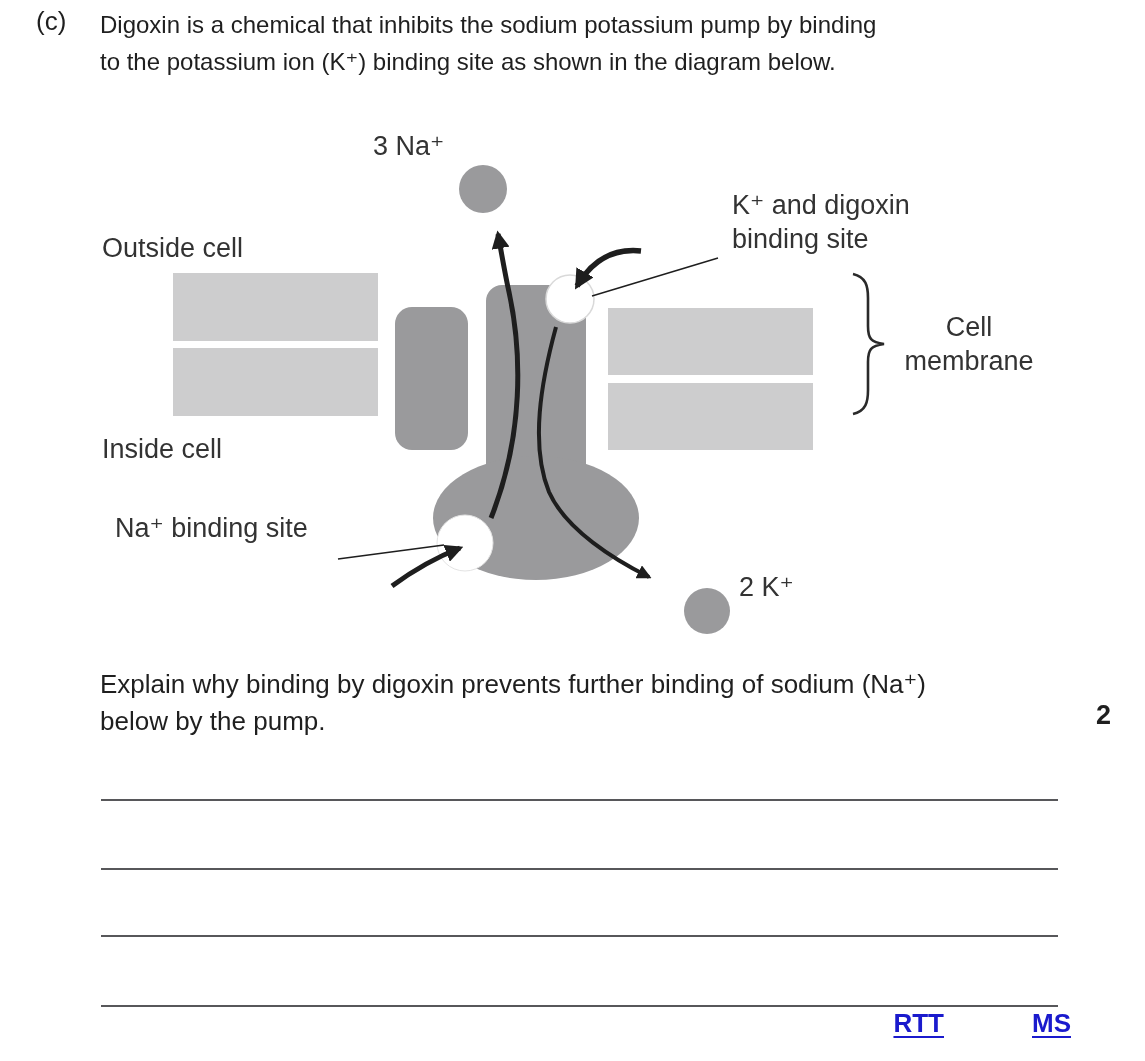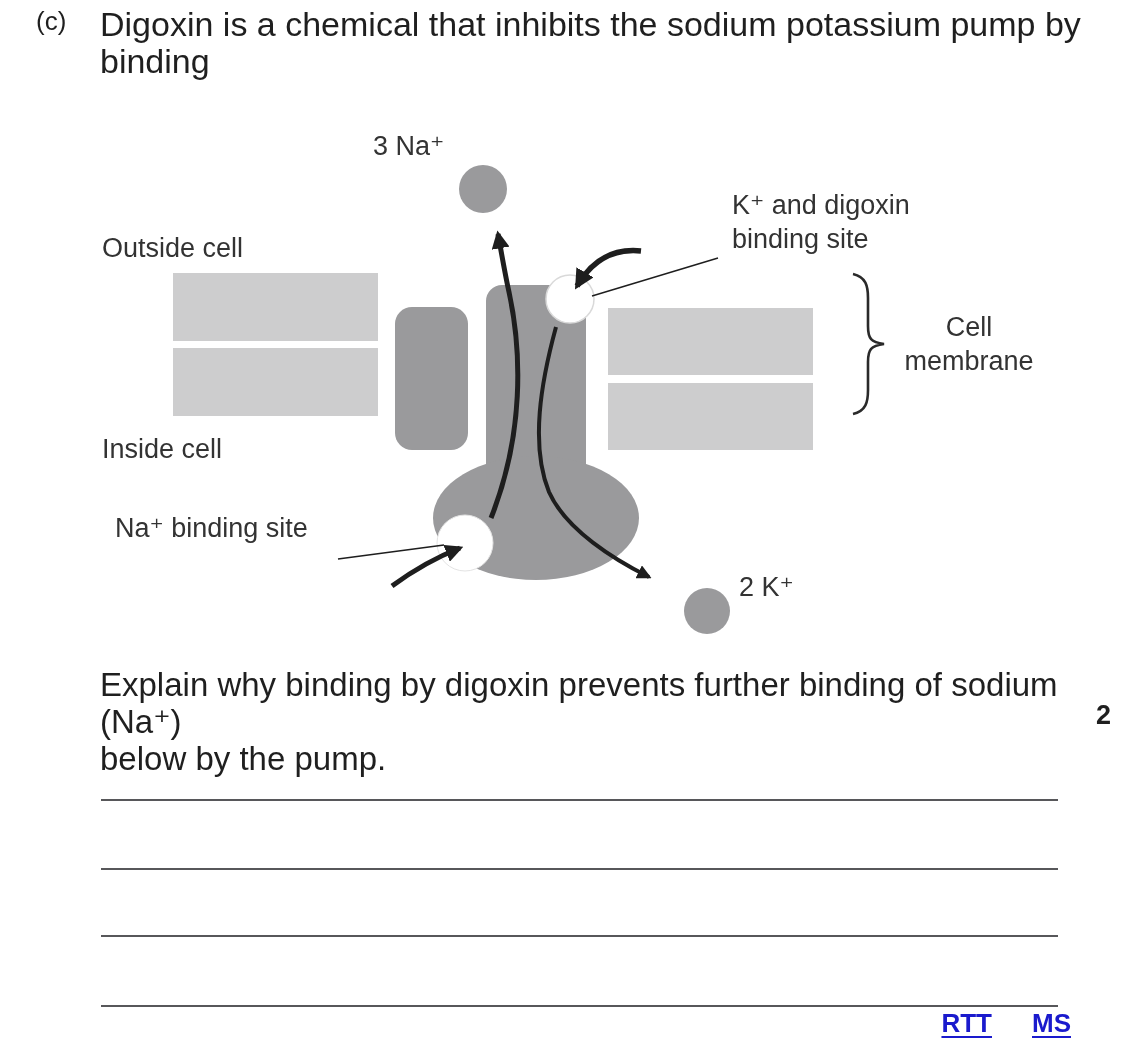--- a/index.html
+++ b/index.html
@@ -4,45 +4,46 @@
 <style>
   html,body{margin:0;padding:0;background:#ffffff;}
   body{
     width:1145px;height:1061px;position:relative;overflow:hidden;
     font-family:"Liberation Sans","DejaVu Sans",sans-serif;
     color:#1f1f1f;
   }
   .abs{position:absolute;}
   
   .part-label{left:36px;top:6px;font-size:26px;}
-  .intro{left:100px;top:6px;font-size:34px;line-height:37px;}
-  .question{left:100px;top:666px;font-size:33px;line-height:37px;}
+  .intro{left:100px;top:6px;font-size:24px;line-height:37px;}
+  .question{left:100px;top:666px;font-size:26px;line-height:37px;}
   .marks{left:1096px;top:700px;font-size:27px;font-weight:bold;}
   
   svg.diagram{left:0;top:120px;}
   svg text{
     font-family:"Liberation Sans","DejaVu Sans",sans-serif;
     font-size:27px;fill:#333333;
   }
   
   .answer-line{left:101px;width:957px;height:0;border-top:2px solid #57575a;}
   .al1{top:799px}.al2{top:868px}.al3{top:935px}.al4{top:1005px}
   
   .footer-links{top:1008px;right:74px;display:flex;gap:40px;}
   .footer-links a{
     color:#1a1acd;font-size:26px;font-weight:600;
-    text-decoration:underline;text-underline-offset:4px;cursor:pointer;
+    text-decoration:underline;text-underline-offset:4px;cursor:pointer;margin-left:48px;
   }
 </style>
 </head>
 <body>
 
 <div class="abs part-label">(c)</div>
 <div class="abs intro">
   <div>Digoxin is a chemical that inhibits the sodium potassium pump  by binding</div>
+  <div>to the potassium ion (K⁺) binding site as shown in the diagram below.</div>
 </div>
 
 <svg class="abs diagram" width="1145" height="540" viewBox="0 0 1145 540" xmlns="http://www.w3.org/2000/svg">
   <defs>
     <marker id="ah" viewBox="0 0 10 10" refX="8" refY="5" markerWidth="3.6" markerHeight="3.6" orient="auto">
       <path d="M0 0 L10 5 L0 10 z" fill="#1e1e1e"></path>
     </marker>
   </defs>
 
   <rect x="173" y="153" width="205" height="68" fill="#cdcdce"></rect>

